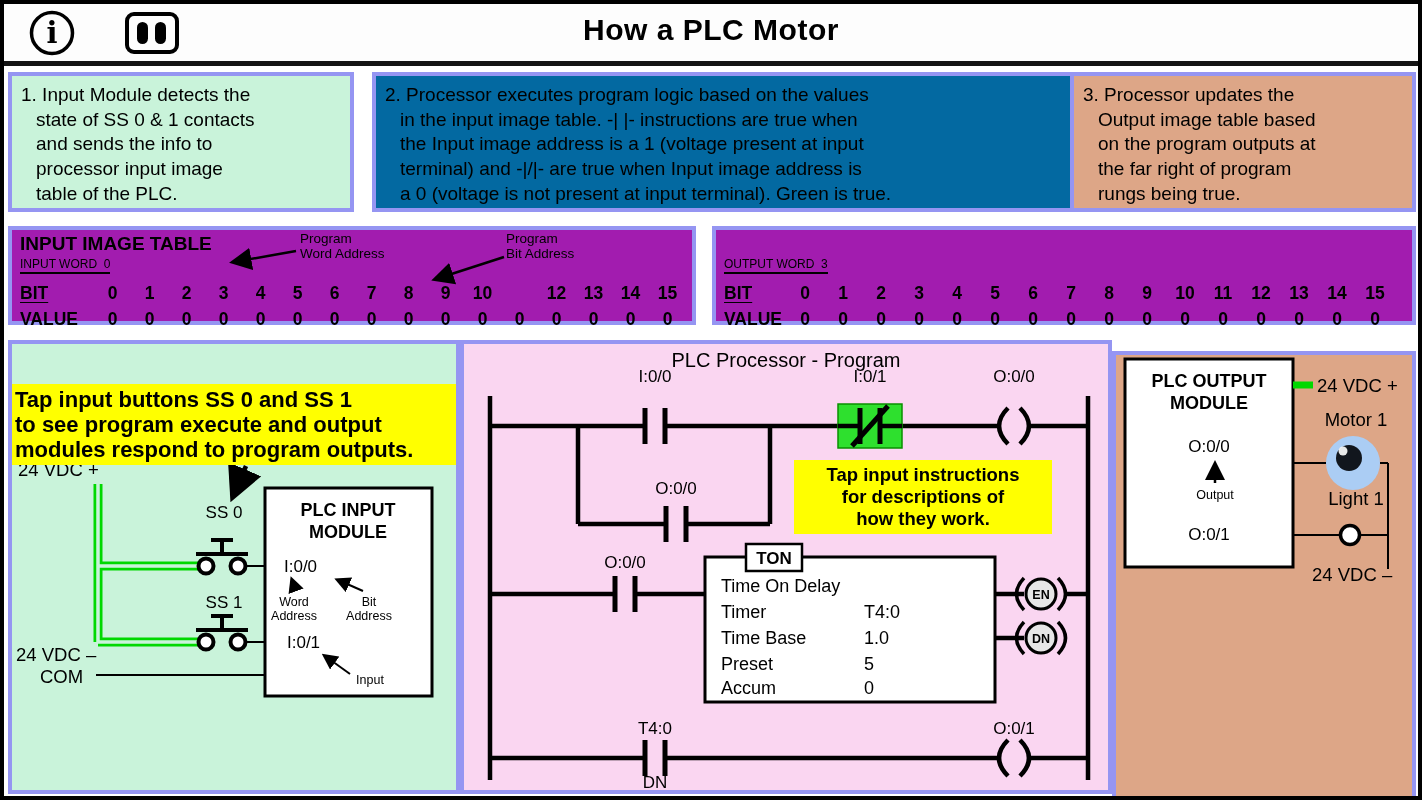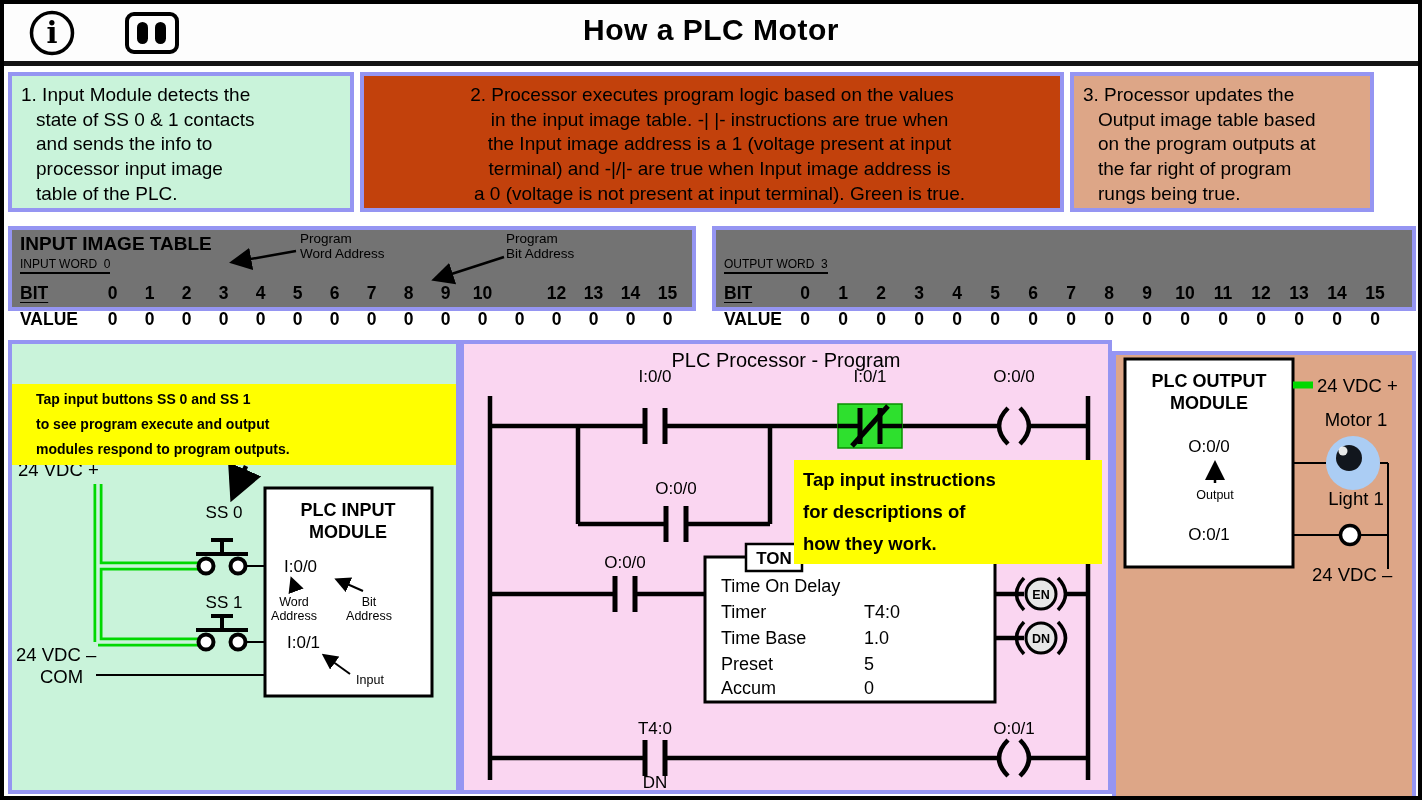--- a/index.html
+++ b/index.html
@@ -19,25 +19,25 @@
   .icon-share { width:40px; height:48px; } .icon-cross { width:34px; height:48px; }
   .info-i { font-family:"DejaVu Serif", serif; font-size:29px; font-weight:bold; text-anchor:middle; }
 
   
   .panel { position:absolute; border:4px solid #9595f2; }
 
   
   .step { padding:7px 9px; font-size:19px; line-height:1.3; }
   .step-text { white-space:pre-line; padding-left:15px; text-indent:-15px; }
   .step1 { left:4px; top:68px; width:346px; height:140px; background:#c9f3da; }
-  .step2 { left:356px; top:68px; width:704px; height:140px; background:#c2410c;text-align:center; }
-  .step3 { left:1066px; top:68px; width:304px; height:140px; background:#dda687; }
-
-  
-  .table-panel { background:#737373; height:85px; top:222px; padding:2px 4px 2px 8px; }
+  .step2 { left:368px; top:68px; width:704px; height:140px; background:#0369a1; }
+  .step3 { left:1066px; top:68px; width:346px; height:140px; background:#dda687; }
+
+  
+  .table-panel { background:#a21caf; height:99px; top:222px; padding:2px 4px 2px 8px; }
   .t-input  { left:4px;  width:688px; }
   .t-output { left:708px; width:704px; }
   .t-title { position:absolute; left:8px; top:3px; font-size:19px; font-weight:bold; }
   .ann { position:absolute; top:1px; font-size:13.5px; line-height:15px; }
   .ann span { display:block; }
   .ann-word { left:288px; } .ann-bit { left:494px; }
   .t-word { position:absolute; left:8px; top:27px; font-size:12px; white-space:pre;
             display:inline-block; border-bottom:2px solid #000; padding-bottom:1px; }
   .t-row { position:absolute; left:8px; display:flex; font-size:17.5px; font-weight:bold; }
   .t-bits { top:53px; } .t-values { top:79px; }
@@ -49,22 +49,22 @@
   .t-input .cell { width:37px; } .t-output .cell { width:38px; }
   .tbl-arrows { position:absolute; left:0; top:0; width:660px; height:98px; pointer-events:none; }
 
   
   .main-left  { left:4px;    top:336px; width:452px; height:454px; background:#c9f3da; }
   .main-mid   { left:456px;  top:336px; width:652px; height:454px; background:#fad6f1; }
   .main-right { left:1108px; top:347px; width:304px; height:454px; background:#dda687; }
   .fill { position:absolute; left:0; top:0; width:100%; height:100%; }
 
   .note { position:absolute; background:#ffff00; font-weight:bold; white-space:pre-line; z-index:2; }
-  .note-input { left:0; top:40px; width:444px; font-size:14px; line-height:25px; padding:3px 24px; }
-  .note-proc  { left:330px; top:116px; width:308px; font-size:18.5px; line-height:32px; padding:4px 9px; }
+  .note-input { left:0; top:40px; width:444px; font-size:22px; line-height:25px; padding:3px 3px; }
+  .note-proc  { left:330px; top:116px; width:258px; font-size:18.5px; line-height:22px; padding:4px 9px;text-align:center; }
 
   .proc-title { position:absolute; left:0; top:5px; width:100%; text-align:center;
                 font-size:20px; font-weight:normal; z-index:1; }
 
   
   svg text { font-family:"Liberation Sans", sans-serif; fill:#000; }
   .lbl  { font-size:17px; text-anchor:middle; }
   .ton-t { font-size:18px; }
   .b { font-weight:bold; }
   .coil-lbl { font-size:12.5px; font-weight:bold; text-anchor:middle; }

